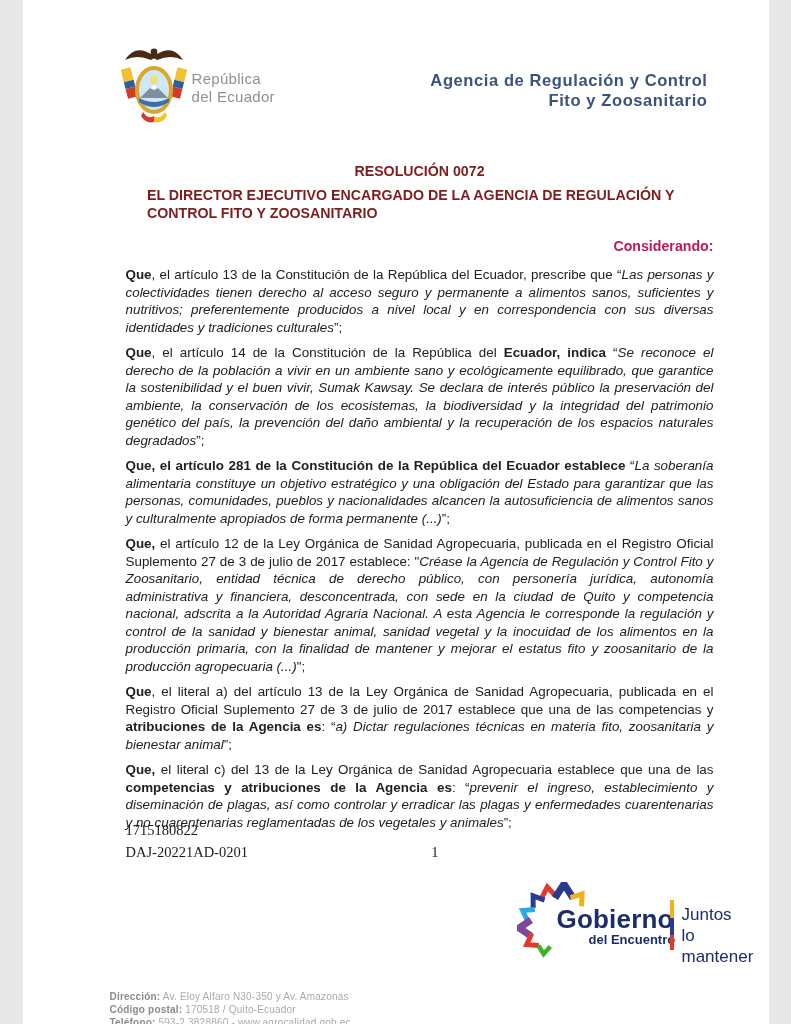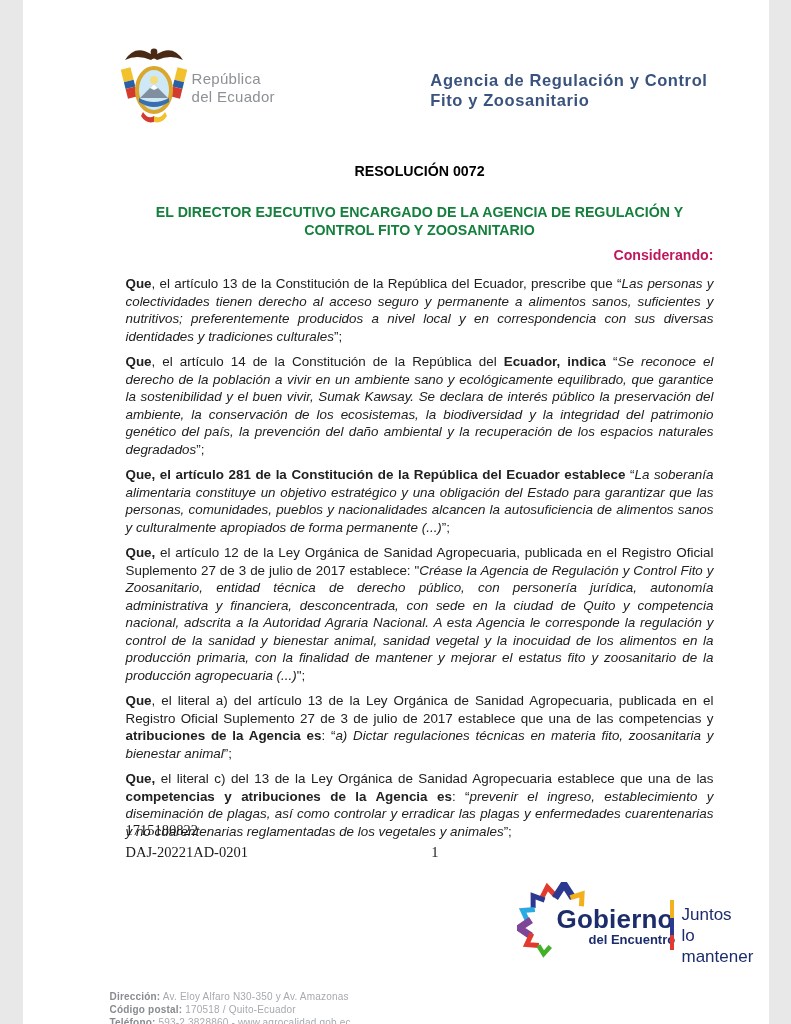--- a/index.html
+++ b/index.html
@@ -12,35 +12,35 @@
   }
 
   
   .coa { position:absolute; left:94px; top:42px; }
   .logo-text {
     position:absolute; left:169px; top:70px;
     font-size:15px; line-height:18px; color:#8e9194; letter-spacing:.3px;
   }
   .agency-title {
     position:absolute; right:61px; top:70px;
-    font-weight:bold; color:#3a527e;
+    text-align:right; font-weight:bold; color:#3a527e;
     font-size:16.5px; line-height:20px; letter-spacing:.6px;
   }
 
   
   .doc-col {
     position:absolute; left:103px; top:163px; width:588px;
   }
   .res-number {
-    text-align:center; font-weight:bold; font-size:14.2px; margin-bottom:24px;
-    color:#000000;
+    text-align:center; font-weight:bold; font-size:14.2px; margin-bottom:7px;
+    color:#7f1d1d;
   }
   .doc-heading {
-    text-align:center; font-weight:bold; font-size:14.2px; line-height:18px;
-    max-width:545px; margin:0 auto 8px auto; color:#15803d;
+    font-weight:bold; font-size:14.2px; line-height:18px;
+    max-width:545px; margin:0 auto 16px auto; color:#7f1d1d;
   }
   .considerando {
     text-align:right; font-weight:bold; font-size:14.2px; margin-bottom:12px;
     color:#be185d;
   }
   .body-para {
     font-size:13.4px; line-height:17.5px; text-align:justify;
     margin-bottom:8px; color:#212121;
   }
   .seg-b { font-weight:bold; }

